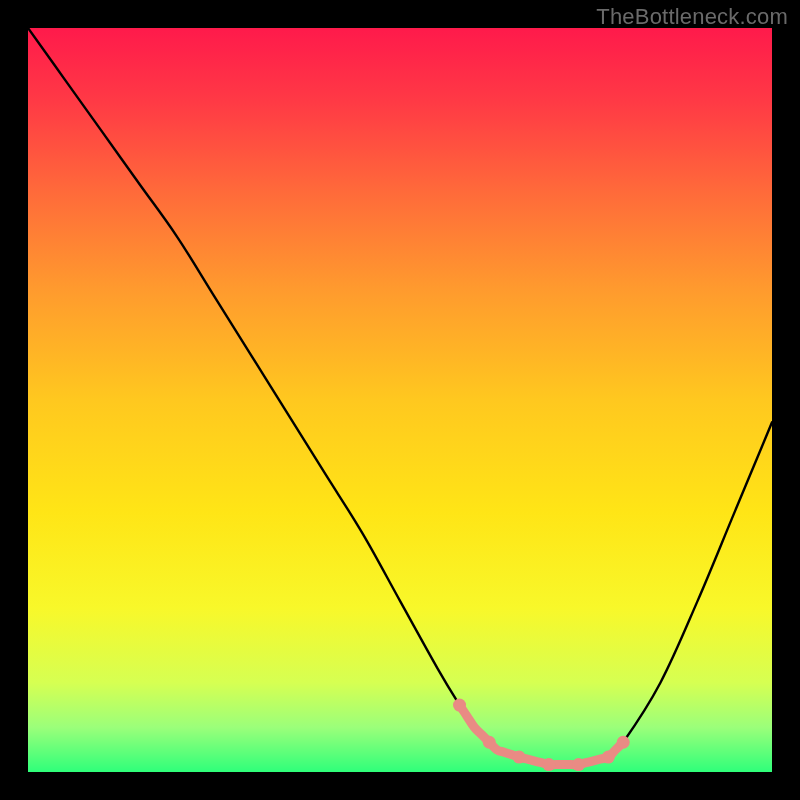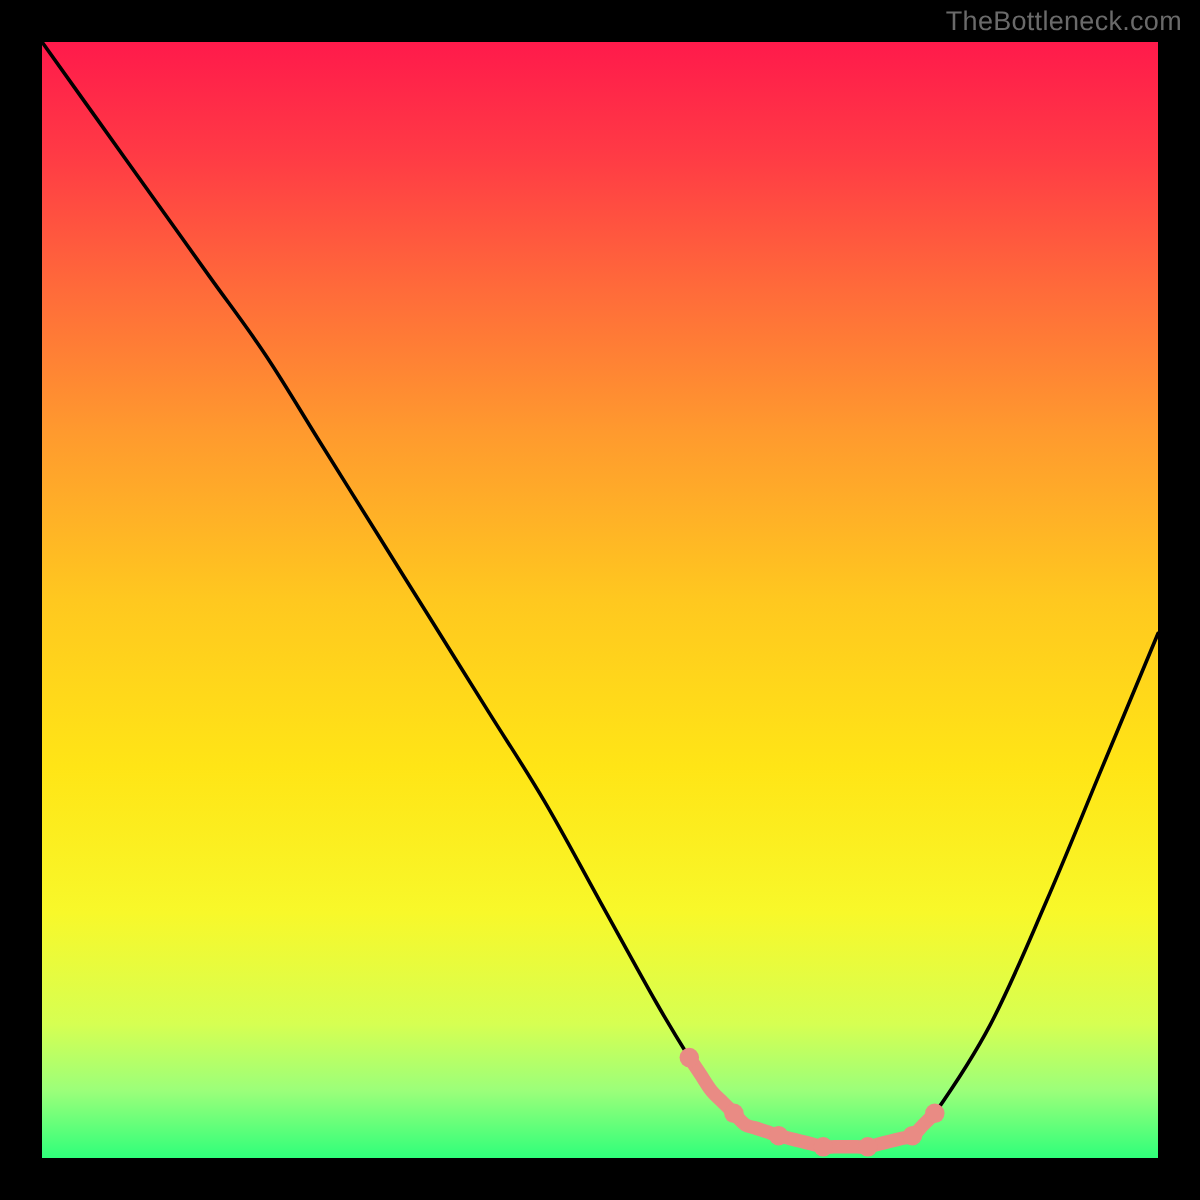--- a/index.html
+++ b/index.html
@@ -16,21 +16,21 @@
     top: 28px;
     width: 744px;
     height: 744px;
     overflow: hidden;
   }
   .watermark {
     position: absolute;
     top: 4px;
     right: 12px;
     font-family: Arial, Helvetica, sans-serif;
-    font-size: 18px;
+    font-size: 22px;
     color: #6a6a6a;
     letter-spacing: 0.2px;
     user-select: none;
   }
   svg { display: block; }
 </style>
 </head>
 <body>
 
 <div class="frame">

